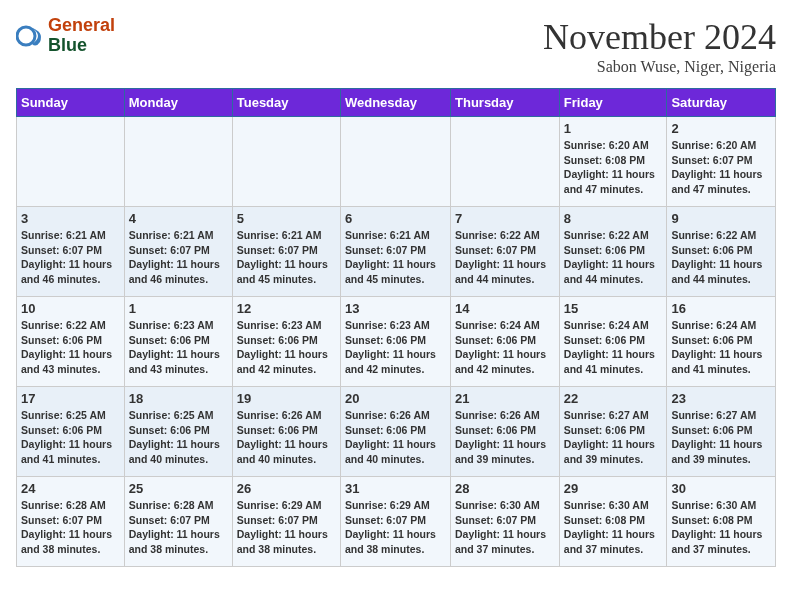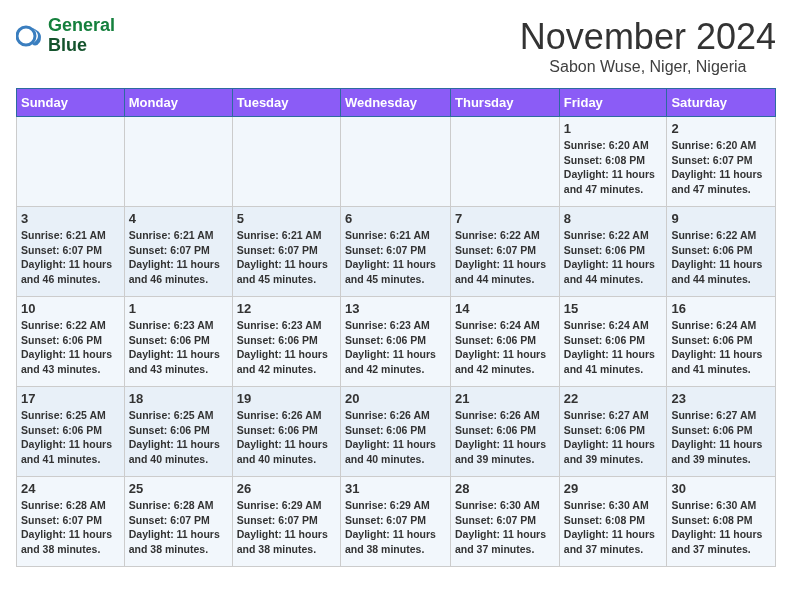--- a/index.html
+++ b/index.html
@@ -24,51 +24,52 @@
       align-items: center;
     }
     .logo-text {
       display: flex;
       flex-direction: column;
       line-height: 1.1;
     }
     .logo-general {
       font-size: 18px;
       font-weight: bold;
-      color: #15803d;
+      color: #c2410c;
     }
     .logo-blue {
       font-size: 18px;
       font-weight: bold;
       color: #14532d;
     }
     .logo-icon {
       width: 28px;
       height: 28px;
       margin-right: 4px;
     }
     .title-block {
-      text-align: center;
+      text-align: right;
+      font-family: Liberation Serif, serif;
     }
     .month-title {
       font-size: 36px;
       font-weight: normal;
       color: #333;
     }
     .location-title {
       font-size: 16px;
       color: #404040;
     }
     .calendar-table {
       width: 100%;
       border-collapse: collapse;
       border: 1px solid #ccc;
     }
     .calendar-table th {
-      background-color: #8b5cf6;
+      background-color: #6d28d9;
       color: #fff;
       font-size: 13px;
       font-weight: bold;
       padding: 6px 4px;
       text-align: left;
       border: 1px solid #2d6aa0;
     }
     .calendar-table td {
       width: 113px;
       height: 90px;

